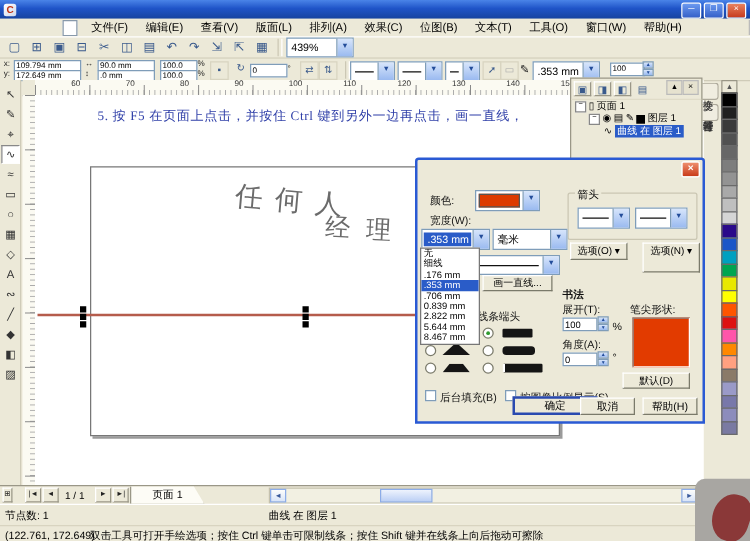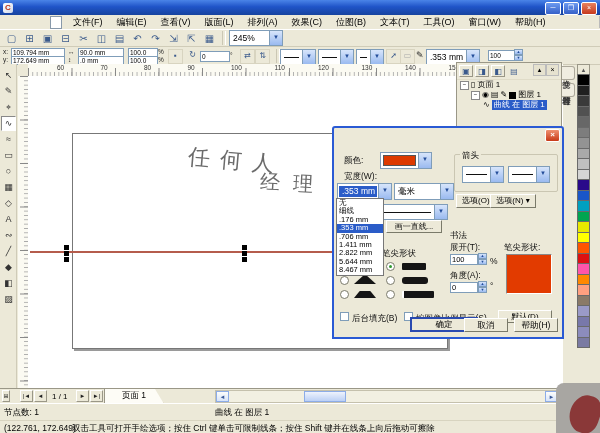--- a/index.html
+++ b/index.html
@@ -161,21 +161,21 @@
         <span class="tbtn">◫</span>
         <span class="tbtn">▤</span>
         <span class="tbtn">↶</span>
         <span class="tbtn">↷</span>
         <span class="tbtn">⇲</span>
         <span class="tbtn">⇱</span>
         <span class="tbtn">▦</span>
       </span>
     <span class="tsep"></span>
     <span class="combo" style="width:52px;">
-      <span class="val">245%</span>
+      <span class="val">439%</span>
       <span class="carrow">▼</span>
     </span>
   </div>
 
   <div class="abs propbar">
     <span class="plab" style="left:3px;top:1px;">x:</span>
     <span class="plab" style="left:3px;top:9px;">y:</span>
     <span class="pfield" style="left:11px;top:1px;width:50px;">109.794 mm</span>
     <span class="pfield" style="left:11px;top:9px;width:50px;">172.649 mm</span>
     <span class="plab" style="left:68px;top:1px;">↔</span>
@@ -248,20 +248,21 @@
       <div class="tool">A</div>
       <div class="tool">∾</div>
       <div class="tool">╱</div>
       <div class="tool">◆</div>
       <div class="tool">◧</div>
       <div class="tool">▨</div>
     </div>
 
   <div class="abs canvas">
     <div class="page"></div>
+    <div class="instr" style="left:50px;top:10px;">5. 按 F5 在页面上点击，并按住 Ctrl 键到另外一边再点击，画一直线，</div>
     <div class="bigtxt" style="left:160px;top:70px;font-size:22px;letter-spacing:10px;transform:rotate(5deg);">任何人</div>
     <div class="bigtxt" style="left:232px;top:94px;font-size:20px;letter-spacing:13px;transform:rotate(3deg);">经理</div>
     <div class="redline"></div>
     <div class="handle" style="left:36px;top:169px;"></div>
     <div class="handle" style="left:36px;top:175px;"></div>
     <div class="handle" style="left:36px;top:181px;"></div>
     <div class="handle" style="left:214px;top:169px;"></div>
     <div class="handle" style="left:214px;top:175px;"></div>
     <div class="handle" style="left:214px;top:181px;"></div>
   </div>
@@ -376,21 +377,21 @@
     </div>
     <span class="combo abs" style="left:128px;top:38px;width:40px;height:15px;">
         <span class="lineprev"></span>
         <span class="carrow">▼</span>
       </span>
     <span class="combo abs" style="left:174px;top:38px;width:40px;height:15px;">
         <span class="lineprev"></span>
         <span class="carrow">▼</span>
       </span>
     <span class="xbtn" style="left:122px;top:66px;width:46px;height:14px;line-height:12px;font-size:8px;"><span>选项(O)</span> <span>▾</span></span>
-    <span class="xbtn" style="left:156px;top:66px;width:46px;height:14px;line-height:12px;font-size:8px;"><span>选项(N)</span> <span>▾</span></span>
+    <span class="xbtn" style="left:180px;top:66px;width:46px;height:24px;line-height:12px;font-size:8px;"><span>选项(N)</span> <span>▾</span></span>
 
     <span class="dlab" style="left:10px;top:43px;">宽度(W):</span>
     <span class="combo abs" style="left:3px;top:55px;width:53px;height:15px;">
       <span class="val" style="background:#2a5cc8;color:#fff;height:11px;line-height:11px;margin:1px;">.353 mm</span>
       <span class="carrow">▼</span>
     </span>
     <span class="combo abs" style="left:60px;top:55px;width:58px;height:15px;">
       <span class="val">毫米</span>
       <span class="carrow">▼</span>
     </span>
@@ -401,62 +402,62 @@
       </span>
     <span class="xbtn" style="left:52px;top:92px;width:56px;height:13px;line-height:11px;font-size:8px;">画一直线...</span>
 
     <span class="radio checked" style="left:6px;top:134px;"></span>
     <span class="tri" style="left:20px;top:132px;"></span>
     <span class="radio" style="left:6px;top:148px;"></span>
     <span class="tri" style="left:20px;top:146px;border-bottom-color:#151515;"></span>
     <span class="radio" style="left:6px;top:162px;"></span>
     <span class="trap" style="left:20px;top:160px;"></span>
 
-    <span class="dlab" style="left:48px;top:120px;">笔尖形状</span>
+    <span class="dlab" style="left:48px;top:120px;">线条端头</span>
     <span class="radio checked" style="left:52px;top:134px;"></span>
     <span class="cap" style="left:68px;top:135px;width:24px;border-radius:1px;"></span>
     <span class="radio" style="left:52px;top:148px;"></span>
     <span class="cap" style="left:68px;top:149px;width:26px;"></span>
     <span class="radio" style="left:52px;top:162px;"></span>
     <span class="cap" style="left:68px;top:163px;width:30px;border-radius:1px;border-left:2px solid #fff;"></span>
 
-    <span class="dlab" style="left:116px;top:102px;">书法</span>
+    <span class="dlab" style="left:116px;top:102px;font-weight:bold;">书法</span>
     <span class="dlab" style="left:116px;top:114px;">展开(T):</span>
     <span class="pfield" style="left:116px;top:126px;width:24px;height:9px;line-height:9px;font-size:7.5px;">100</span>
     <span class="spin" style="left:144px;top:125px;">
         <span>▲</span>
         <span>▼</span>
       </span>
     <span class="dlab" style="left:156px;top:128px;">%</span>
     <span class="dlab" style="left:116px;top:142px;">角度(A):</span>
     <span class="pfield" style="left:116px;top:154px;width:24px;height:9px;line-height:9px;font-size:7.5px;">0</span>
     <span class="spin" style="left:144px;top:153px;">
         <span>▲</span>
         <span>▼</span>
       </span>
     <span class="dlab" style="left:156px;top:153px;">°</span>
     <span class="dlab" style="left:170px;top:114px;">笔尖形状:</span>
     <span class="nib" style="left:172px;top:126px;width:44px;height:38px;"></span>
-    <span class="xbtn" style="left:164px;top:170px;width:54px;height:13px;line-height:11px;font-size:8px;margin-top:12px;">默认(D)</span>
+    <span class="xbtn" style="left:164px;top:170px;width:54px;height:13px;line-height:11px;font-size:8px;">默认(D)</span>
 
     <span class="checkbox" style="left:6px;top:184px;"></span>
     <span class="dlab" style="left:18px;top:185px;">后台填充(B)</span>
     <span class="checkbox" style="left:70px;top:184px;"></span>
     <span class="dlab" style="left:82px;top:185px;">按图像比例显示(S)</span>
 
     <span class="xbtn def" style="left:76px;top:189px;width:68px;height:15px;line-height:11px;">确定</span>
     <span class="xbtn" style="left:130px;top:190px;width:44px;height:14px;line-height:12px;">取消</span>
     <span class="xbtn" style="left:180px;top:190px;width:44px;height:14px;line-height:12px;">帮助(H)</span>
 
     <div class="wlist">
         <div class="wli">无</div>
         <div class="wli">细线</div>
         <div class="wli">.176 mm</div>
         <div class="wli sel">.353 mm</div>
         <div class="wli">.706 mm</div>
-        <div class="wli">1.411 mm</div>
+        <div class="wli">0.839 mm</div>
         <div class="wli">2.822 mm</div>
         <div class="wli">5.644 mm</div>
         <div class="wli">8.467 mm</div>
       </div>
   </div>
 
 </div>
 
 </body></html>

